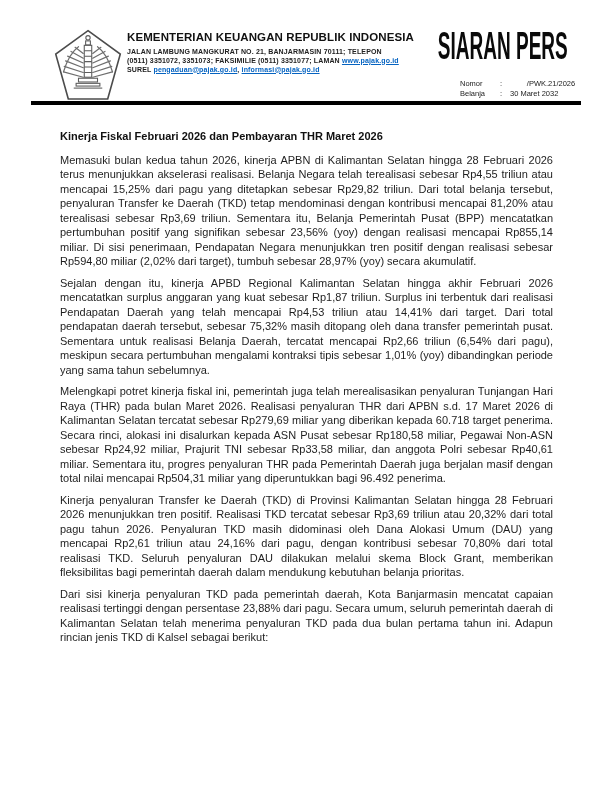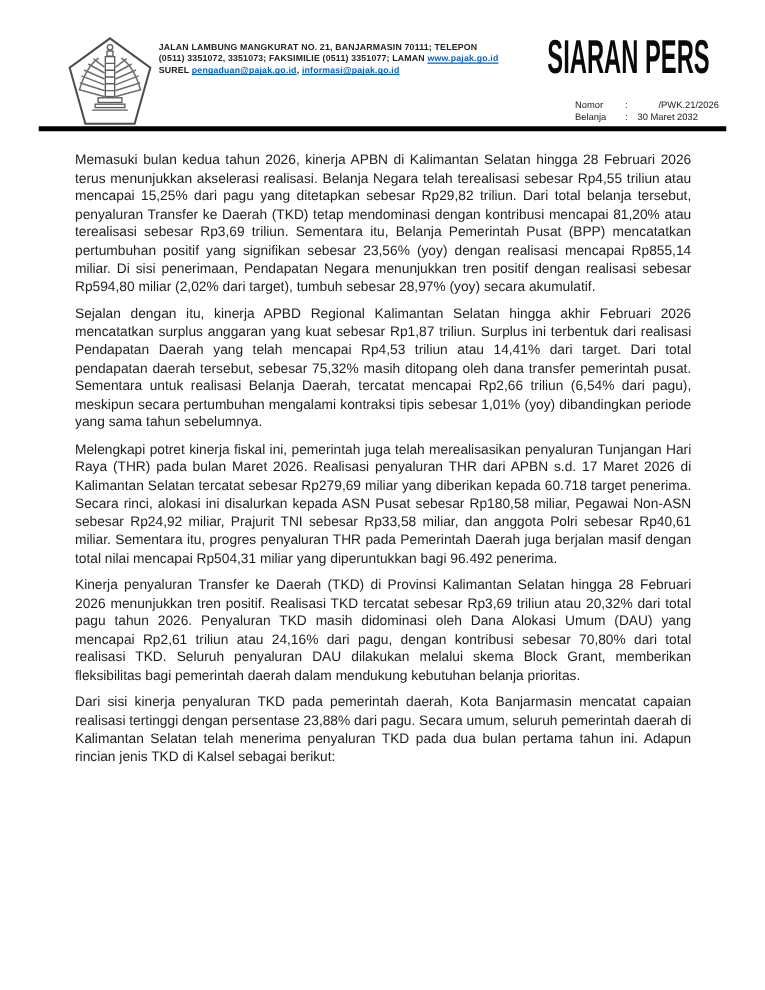--- a/index.html
+++ b/index.html
@@ -74,20 +74,21 @@
           <path d="M44.5,32 H55.5 M44.5,40 H55.5 M44.5,48 H55.5 M44.5,56 H55.5 M44.5,64 H55.5"></path>
 
           <rect x="36" y="72.5" width="28" height="5.5"></rect>
           <rect x="32.5" y="80" width="35" height="4"></rect>
           <path d="M29,87 H71"></path>
         </g>
       </svg>
     </div>
 
     <div class="org-block">
+      <div class="org-line">KEMENTERIAN KEUANGAN REPUBLIK INDONESIA</div>
       <div class="addr-block">
         <span>JALAN LAMBUNG MANGKURAT NO. 21, BANJARMASIN 70111; TELEPON</span><br>
         <span>(0511) 3351072, 3351073; FAKSIMILIE (0511) 3351077; LAMAN </span><a class="addr-link">www.pajak.go.id</a><br>
         <span>SUREL </span><a class="addr-link">pengaduan@pajak.go.id</a><span>, </span><a class="addr-link">informasi@pajak.go.id</a>
       </div>
     </div>
 
     <div class="press-title">SIARAN PERS</div>
 
     <div class="doc-meta">
@@ -102,20 +103,21 @@
         <span class="meta-value">30 Maret 2032</span>
       </div>
     </div>
 
   </header>
 
   <hr class="rule">
 
   <main class="doc-body">
 
+    <h2>Kinerja Fiskal Februari 2026 dan Pembayaran THR Maret 2026</h2>
     <p>Memasuki bulan kedua tahun 2026, kinerja APBN di Kalimantan Selatan hingga 28 Februari 2026 terus menunjukkan akselerasi realisasi. Belanja Negara telah terealisasi sebesar Rp4,55 triliun atau mencapai 15,25% dari pagu yang ditetapkan sebesar Rp29,82 triliun. Dari total belanja tersebut, penyaluran Transfer ke Daerah (TKD) tetap mendominasi dengan kontribusi mencapai 81,20% atau terealisasi sebesar Rp3,69 triliun. Sementara itu, Belanja Pemerintah Pusat (BPP) mencatatkan pertumbuhan positif yang signifikan sebesar 23,56% (yoy) dengan realisasi mencapai Rp855,14 miliar. Di sisi penerimaan, Pendapatan Negara menunjukkan tren positif dengan realisasi sebesar Rp594,80 miliar (2,02% dari target), tumbuh sebesar 28,97% (yoy) secara akumulatif.</p>
     <p>Sejalan dengan itu, kinerja APBD Regional Kalimantan Selatan hingga akhir Februari 2026 mencatatkan surplus anggaran yang kuat sebesar Rp1,87 triliun. Surplus ini terbentuk dari realisasi Pendapatan Daerah yang telah mencapai Rp4,53 triliun atau 14,41% dari target. Dari total pendapatan daerah tersebut, sebesar 75,32% masih ditopang oleh dana transfer pemerintah pusat. Sementara untuk realisasi Belanja Daerah, tercatat mencapai Rp2,66 triliun (6,54% dari pagu), meskipun secara pertumbuhan mengalami kontraksi tipis sebesar 1,01% (yoy) dibandingkan periode yang sama tahun sebelumnya.</p>
     <p>Melengkapi potret kinerja fiskal ini, pemerintah juga telah merealisasikan penyaluran Tunjangan Hari Raya (THR) pada bulan Maret 2026. Realisasi penyaluran THR dari APBN s.d. 17 Maret 2026 di Kalimantan Selatan tercatat sebesar Rp279,69 miliar yang diberikan kepada 60.718 target penerima. Secara rinci, alokasi ini disalurkan kepada ASN Pusat sebesar Rp180,58 miliar, Pegawai Non-ASN sebesar Rp24,92 miliar, Prajurit TNI sebesar Rp33,58 miliar, dan anggota Polri sebesar Rp40,61 miliar. Sementara itu, progres penyaluran THR pada Pemerintah Daerah juga berjalan masif dengan total nilai mencapai Rp504,31 miliar yang diperuntukkan bagi 96.492 penerima.</p>
 
     <p>Kinerja penyaluran Transfer ke Daerah (TKD) di Provinsi Kalimantan Selatan hingga 28 Februari 2026 menunjukkan tren positif. Realisasi TKD tercatat sebesar Rp3,69 triliun atau 20,32% dari total pagu tahun 2026. Penyaluran TKD masih didominasi oleh Dana Alokasi Umum (DAU) yang mencapai Rp2,61 triliun atau 24,16% dari pagu, dengan kontribusi sebesar 70,80% dari total realisasi TKD. Seluruh penyaluran DAU dilakukan melalui skema Block Grant, memberikan fleksibilitas bagi pemerintah daerah dalam mendukung kebutuhan belanja prioritas.</p>
     <p>Dari sisi kinerja penyaluran TKD pada pemerintah daerah, Kota Banjarmasin mencatat capaian realisasi tertinggi dengan persentase 23,88% dari pagu. Secara umum, seluruh pemerintah daerah di Kalimantan Selatan telah menerima penyaluran TKD pada dua bulan pertama tahun ini. Adapun rincian jenis TKD di Kalsel sebagai berikut:</p>
   </main>
 
 </div>
 

